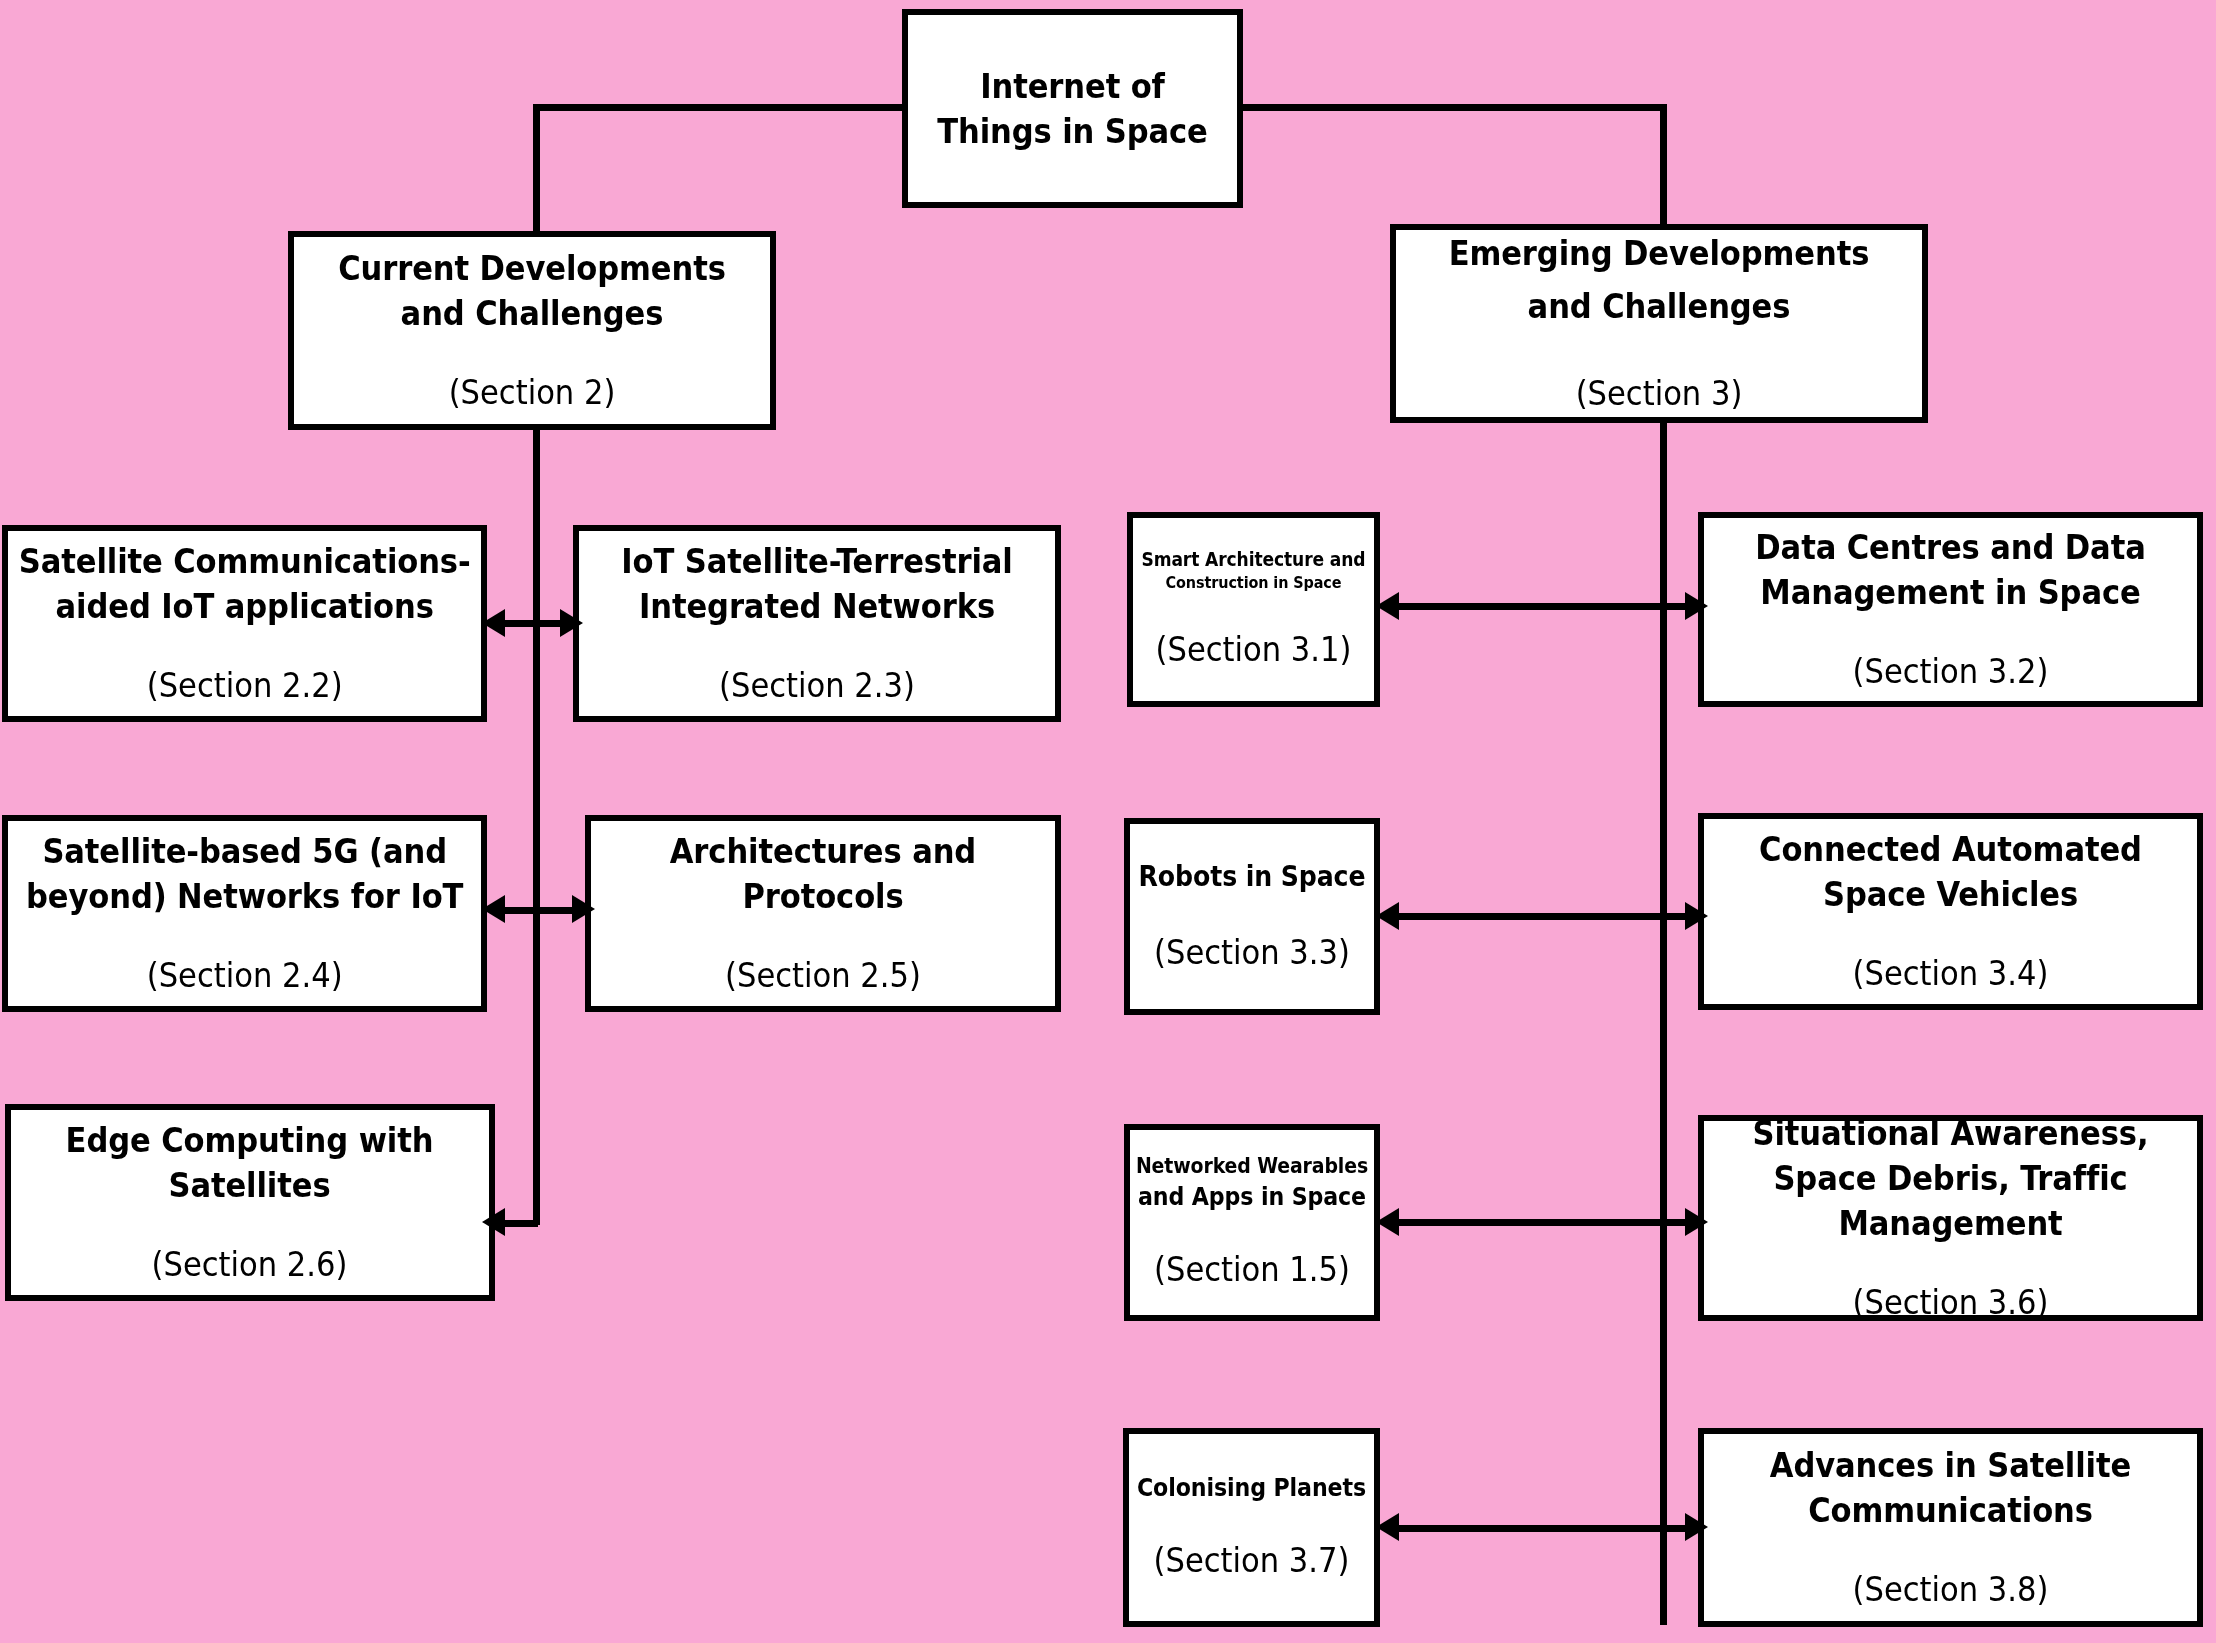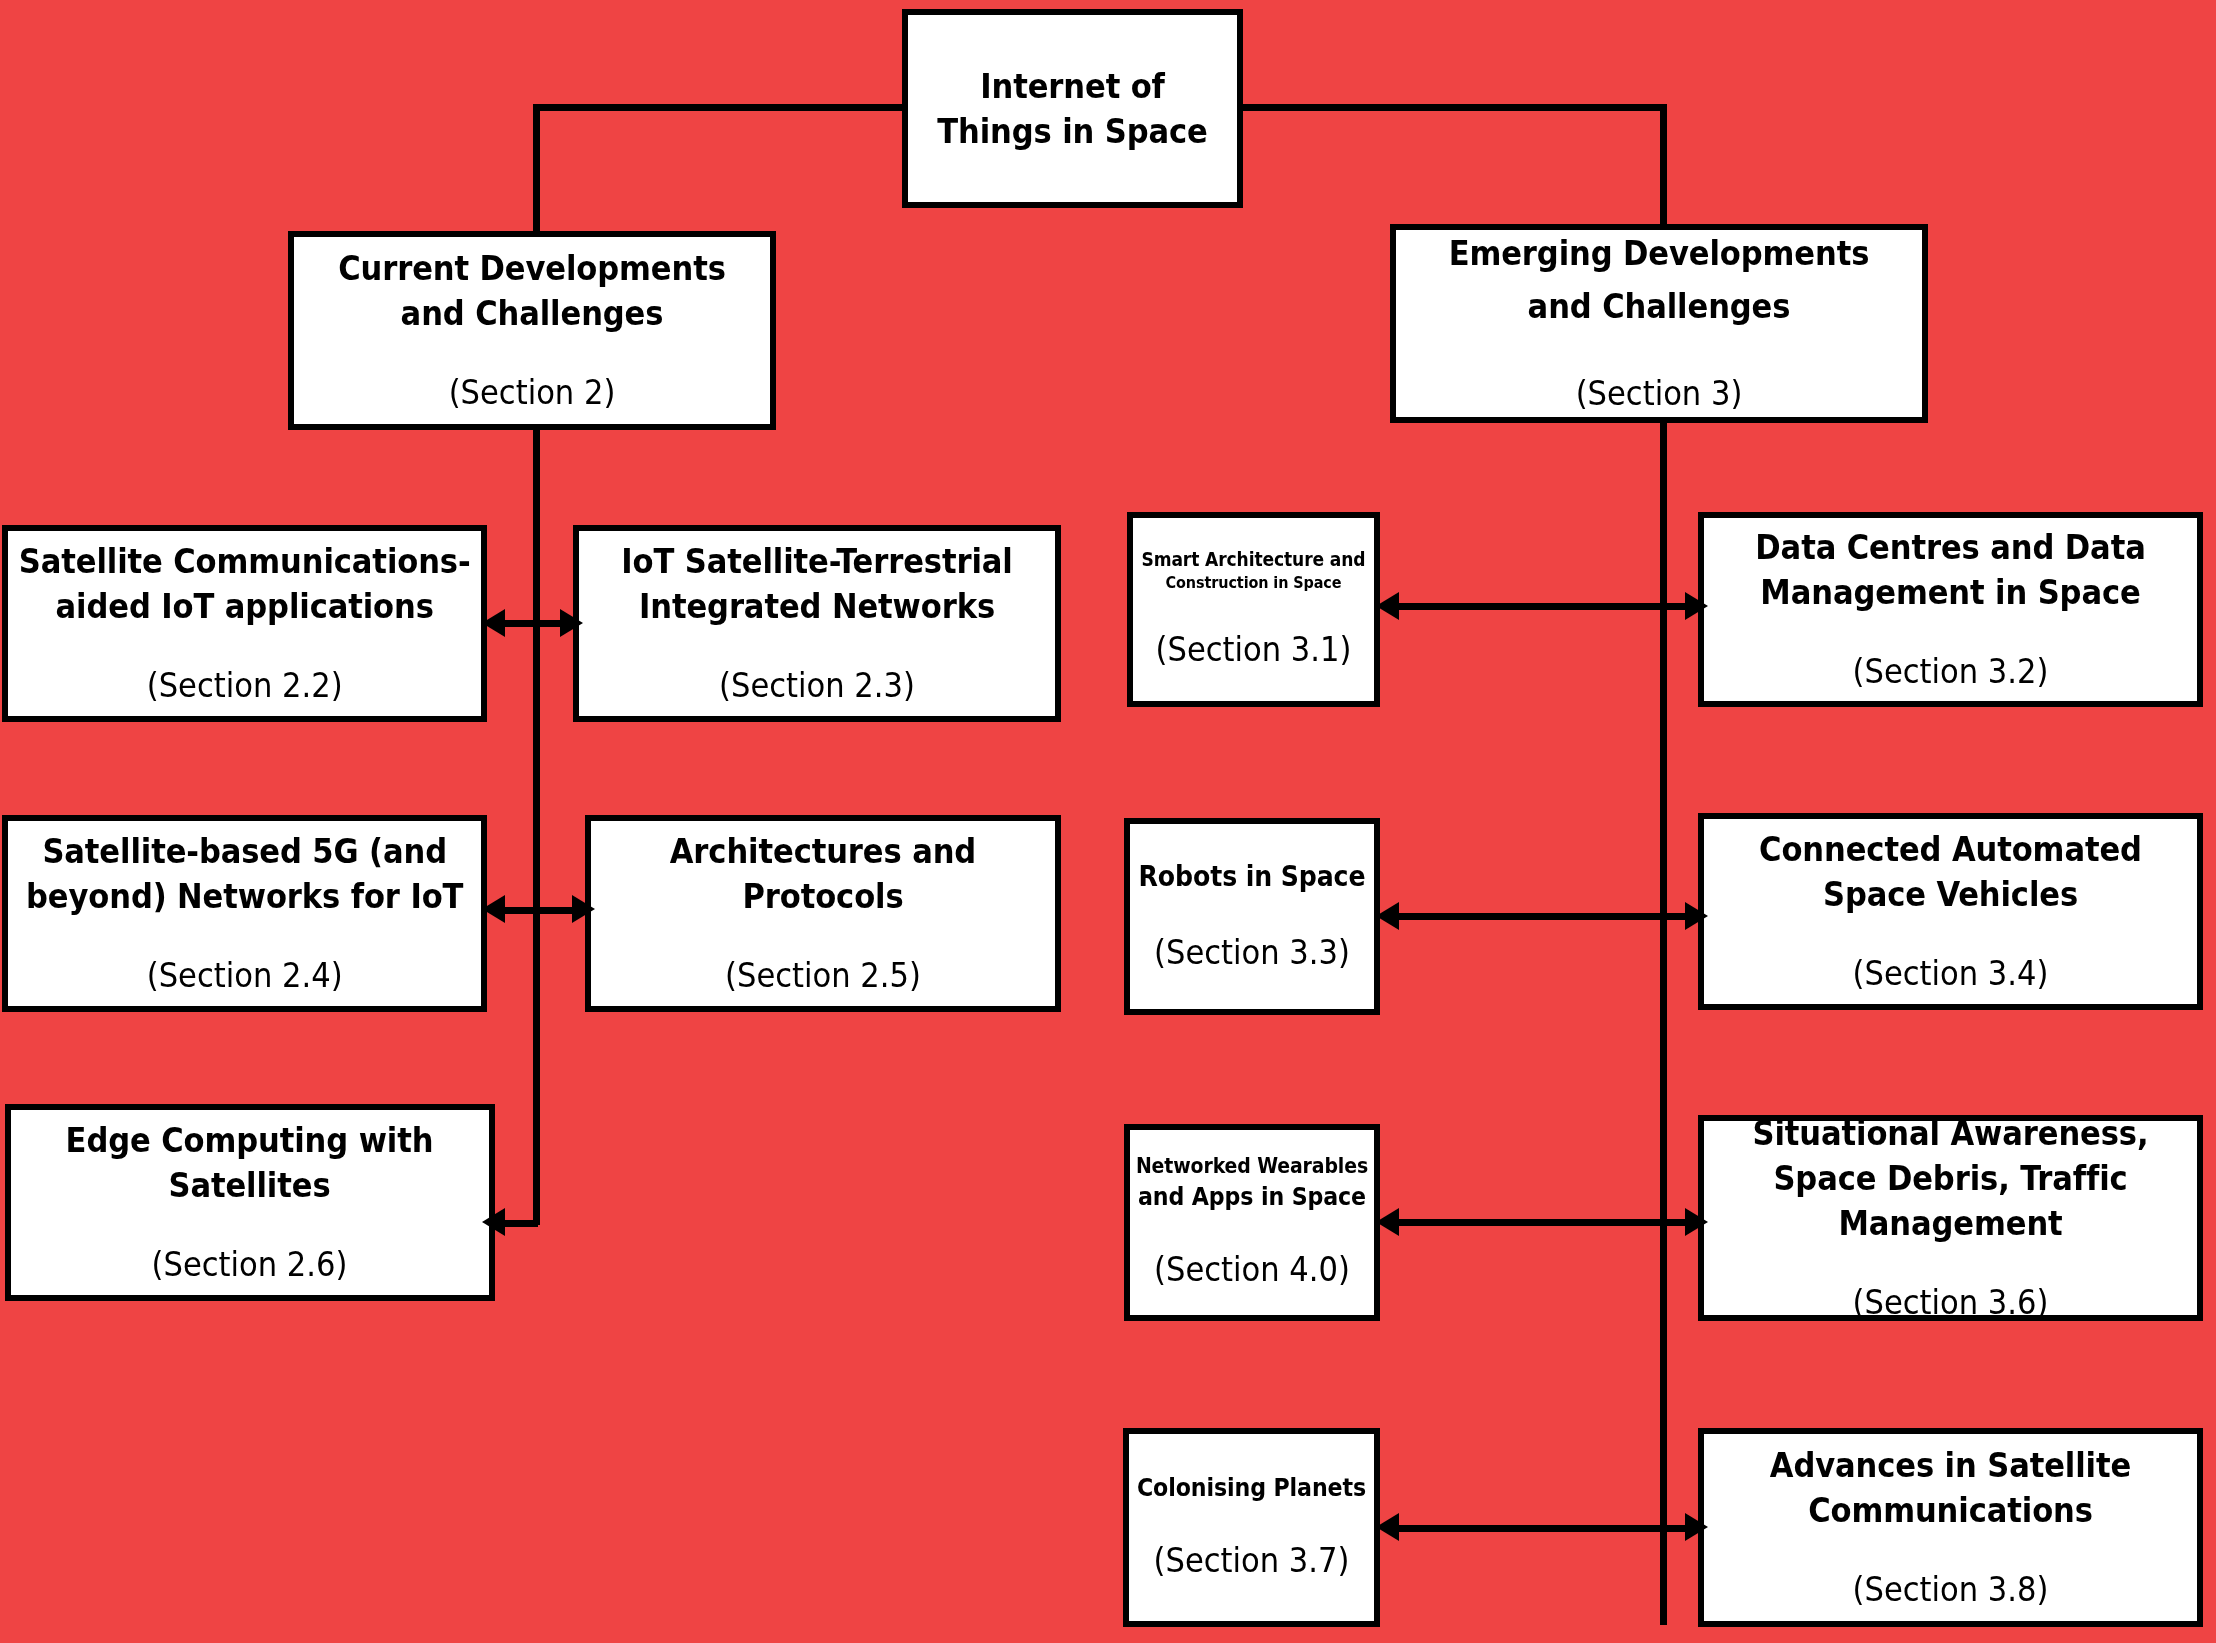--- a/index.html
+++ b/index.html
@@ -1,21 +1,21 @@
 <!DOCTYPE html>
 <html style="font-size:9px"><head>
 <meta charset="utf-8">
 <title>IoT in Space Taxonomy</title>
 <style>
   html,body{margin:0;padding:0;background:#ffffff;}
   #canvas{
     position:relative;
     width:2216px;
     height:1644px;
-    background:#ef4444;
+    background:#f9a8d4;
     font-family:"DejaVu Sans Condensed","Liberation Sans",sans-serif;
     overflow:hidden;
   }
   .node{
     position:absolute;
     box-sizing:border-box;
     border:6.2px solid #000000;
     background:#ffffff;
     display:flex;
     flex-direction:column;
@@ -156,21 +156,21 @@
     <span class="sec">(Section 3.4)</span>
   </div>
 
   <div class="hline" style="left:1386px; top:913px; width:319px;"></div>
   <div class="arrowhead ah-left" style="left:1376px; top:902px;"></div>
   <div class="arrowhead ah-right" style="left:1685px; top:902px;"></div>
 
   <div class="node" style="left:1124px; top:1124px; width:256px; height:197px;text-align:right;">
     <span class="ln" style="font-size: 21px;">Networked Wearables</span>
     <span class="ln" style="font-size: 24.6px;">and Apps in Space</span>
-    <span class="sec">(Section 4.0)</span>
+    <span class="sec">(Section 1.5)</span>
   </div>
 
   <div class="node" style="left:1698px; top:1115px; width:505px; height:206px;">
     <span class="ln">Situational Awareness,</span>
     <span class="ln">Space Debris, Traffic</span>
     <span class="ln">Management</span>
     <span class="sec">(Section 3.6)</span>
   </div>
 
   <div class="hline" style="left:1386px; top:1219px; width:319px;"></div>

